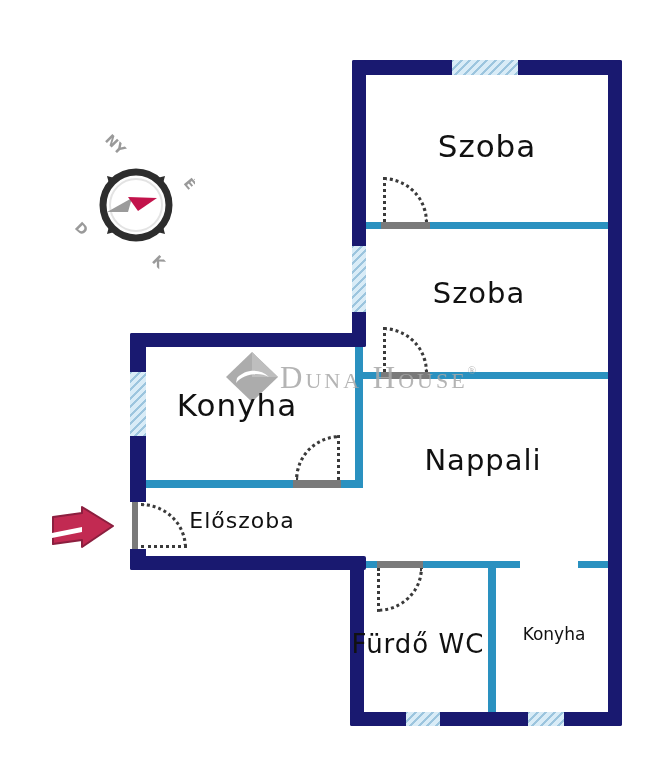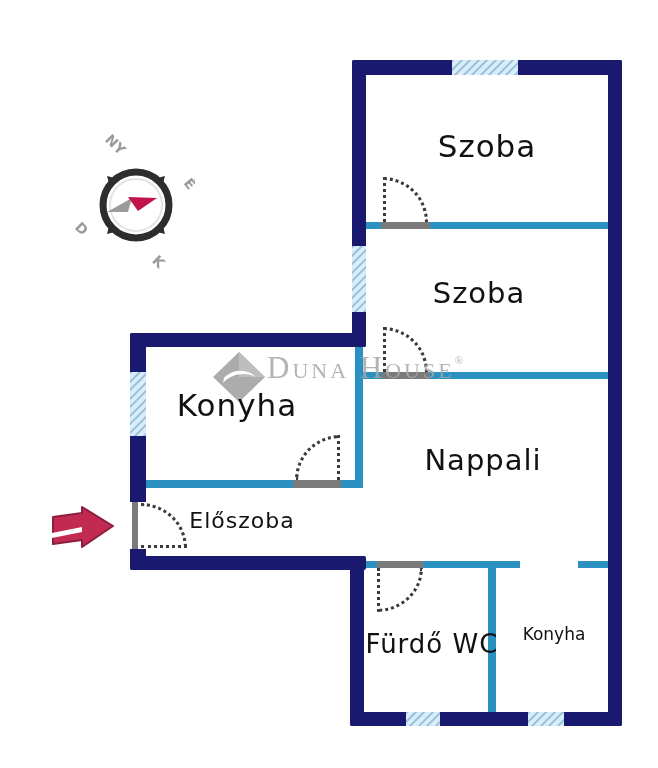--- a/index.html
+++ b/index.html
@@ -17,21 +17,21 @@
   .wall-inner{background:var(--c-wall-inner);}
   .window{background:repeating-linear-gradient(135deg,var(--c-window-stripe) 0 2px,var(--c-window-fill) 2px 6px);}
   .threshold{background:var(--c-threshold);}
   .arc{box-sizing:border-box;}
   .arc-ne{border-top:3px dotted var(--c-door-arc);border-right:3px dotted var(--c-door-arc);border-left:3px dotted var(--c-door-arc);border-top-right-radius:100%;}
   .arc-ne-leafbottom{border-top:3px dotted var(--c-door-arc);border-right:3px dotted var(--c-door-arc);border-bottom:3px dotted var(--c-door-arc);border-top-right-radius:100%;}
   .arc-nw{border-top:3px dotted var(--c-door-arc);border-left:3px dotted var(--c-door-arc);border-right:3px dotted var(--c-door-arc);border-top-left-radius:100%;}
   .arc-se{border-bottom:3px dotted var(--c-door-arc);border-right:3px dotted var(--c-door-arc);border-left:3px dotted var(--c-door-arc);border-bottom-right-radius:100%;}
   .room-label{position:absolute;transform:translate(-50%,-50%);color:var(--c-label);
     font-weight:400;letter-spacing:1px;white-space:nowrap;z-index:6;}
-  .watermark{position:absolute;left:213px;top:352px;display:flex;
+  .watermark{position:absolute;left:226px;top:352px;display:flex;align-items:center;
     opacity:.85;z-index:5;pointer-events:none;}
   .watermark-text{font-family:"Liberation Serif","DejaVu Serif",serif;font-variant:small-caps;
     font-size:31px;letter-spacing:3px;color:var(--c-watermark);line-height:1;margin-left:2px;}
   .watermark-reg{font-family:"Liberation Serif","DejaVu Serif",serif;font-size:11px;
     color:var(--c-watermark);vertical-align:14px;}
   svg text{font-family:"DejaVu Sans","Liberation Sans",sans-serif;}
 </style>
 </head>
 <body>
 
@@ -107,16 +107,16 @@
       <path d="M10,31 C17,22 33,19 43,25 C34,16 19,17 11,26 Z" fill="#ffffff"></path>
     </svg>
     <span class="watermark-text"><span>Duna House</span><sup class="watermark-reg">®</sup></span>
   </div>
 
   <div class="room-label" style="left:487px;top:146px;font-size:31px;">Szoba</div>
   <div class="room-label" style="left:479px;top:293px;font-size:29px;">Szoba</div>
   <div class="room-label" style="left:237px;top:405px;font-size:31px;">Konyha</div>
   <div class="room-label" style="left:483px;top:460px;font-size:29px;">Nappali</div>
   <div class="room-label" style="left:242px;top:520px;font-size:22px;">Előszoba</div>
-  <div class="room-label" style="left:432px;top:644px;font-size:26px;">Fürdő WC</div>
+  <div class="room-label" style="left:418px;top:644px;font-size:26px;">Fürdő WC</div>
   <div class="room-label" style="left:554px;top:634px;font-size:17px;letter-spacing:0;">Konyha</div>
 
 </div>
 
 </body></html>

